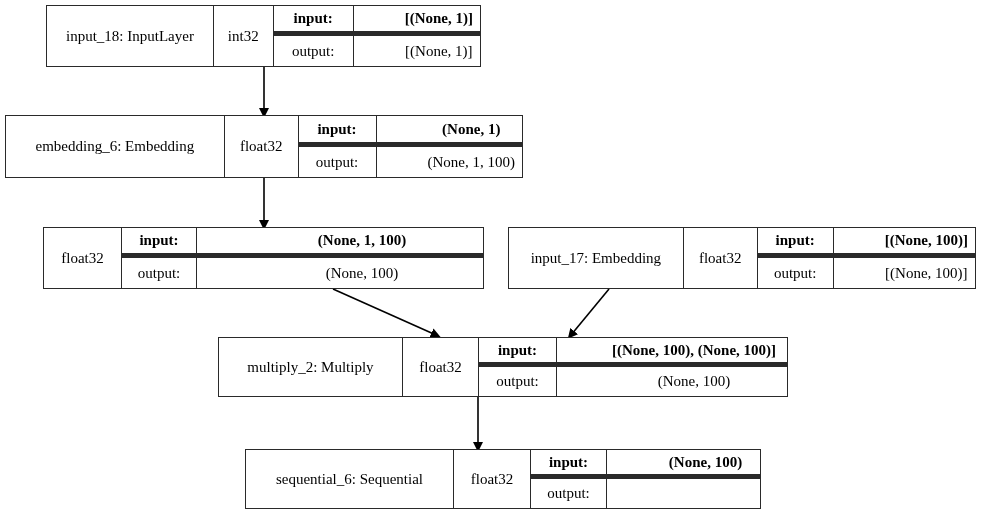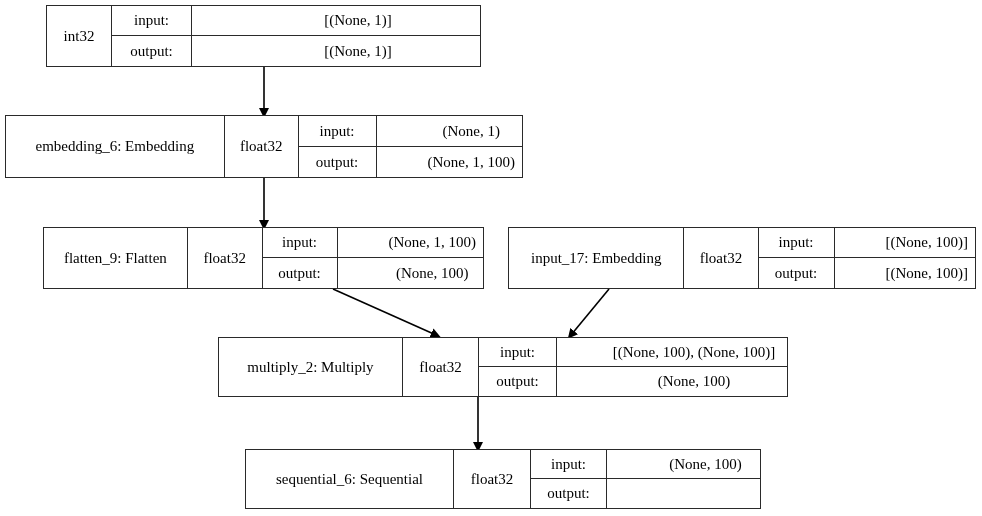--- a/index.html
+++ b/index.html
@@ -59,21 +59,22 @@
     flex: 1 1 auto;
     box-sizing: border-box;
   }
   .io-row {
     display: flex;
     flex-direction: row;
     flex: 1 1 50%;
     box-sizing: border-box;
   }
   .io-row.first {
-    border-bottom: 1px solid #0f766e;
+    border-bottom: 5px solid #0f766e;
+    font-weight: bold;
   }
   .io-label {
     display: flex;
     align-items: center;
     justify-content: center;
     box-sizing: border-box;
     border-right: 1px solid #2a2a2a;
     padding: 0 7px;
     white-space: nowrap;
   }
@@ -103,20 +104,21 @@
         <line x1="264" y1="67" x2="264" y2="113" stroke="#000000" stroke-width="1.6" marker-end="url(#arrowhead)"></line>
         <line x1="264" y1="178" x2="264" y2="225" stroke="#000000" stroke-width="1.6" marker-end="url(#arrowhead)"></line>
         <line x1="333" y1="289" x2="436" y2="335" stroke="#000000" stroke-width="1.6" marker-end="url(#arrowhead)"></line>
         <line x1="609" y1="289" x2="571" y2="335" stroke="#000000" stroke-width="1.6" marker-end="url(#arrowhead)"></line>
         <line x1="478" y1="397" x2="478" y2="447" stroke="#000000" stroke-width="1.6" marker-end="url(#arrowhead)"></line>
       </g>
   </svg>
 
   <div id="node-group">
       <div class="node" style="left: 46px; top: 5px; width: 435px; height: 62px; border-color: rgb(42, 42, 42);">
+        <div class="cell-name" style="width: 185px; border-right-color: rgb(42, 42, 42);">input_18: InputLayer</div>
         <div class="cell-dtype" style="width: 65px; border-right-color: rgb(42, 42, 42);">int32</div>
         <div class="io-block">
           <div class="io-row first" style="border-bottom-color: rgb(42, 42, 42);">
             <div class="io-label" style="width: 80px; border-right-color: rgb(42, 42, 42);">input:</div>
             <div class="io-value">[(None, 1)]</div>
           </div>
           <div class="io-row">
             <div class="io-label" style="width: 80px; border-right-color: rgb(42, 42, 42);">output:</div>
             <div class="io-value">[(None, 1)]</div>
           </div>
@@ -130,21 +132,20 @@
             <div class="io-label" style="width: 78px; border-right-color: rgb(42, 42, 42);">input:</div>
             <div class="io-value">(None, 1)</div>
           </div>
           <div class="io-row">
             <div class="io-label" style="width: 78px; border-right-color: rgb(42, 42, 42);">output:</div>
             <div class="io-value">(None, 1, 100)</div>
           </div>
         </div>
       </div>
       <div class="node" style="left: 43px; top: 227px; width: 441px; height: 62px; border-color: rgb(42, 42, 42);">
-        <div class="cell-name" style="width: 151px; border-right-color: rgb(42, 42, 42);">flatten_9: Flatten</div>
         <div class="cell-dtype" style="width: 78px; border-right-color: rgb(42, 42, 42);">float32</div>
         <div class="io-block">
           <div class="io-row first" style="border-bottom-color: rgb(42, 42, 42);">
             <div class="io-label" style="width: 75px; border-right-color: rgb(42, 42, 42);">input:</div>
             <div class="io-value">(None, 1, 100)</div>
           </div>
           <div class="io-row">
             <div class="io-label" style="width: 75px; border-right-color: rgb(42, 42, 42);">output:</div>
             <div class="io-value">(None, 100)</div>
           </div>

